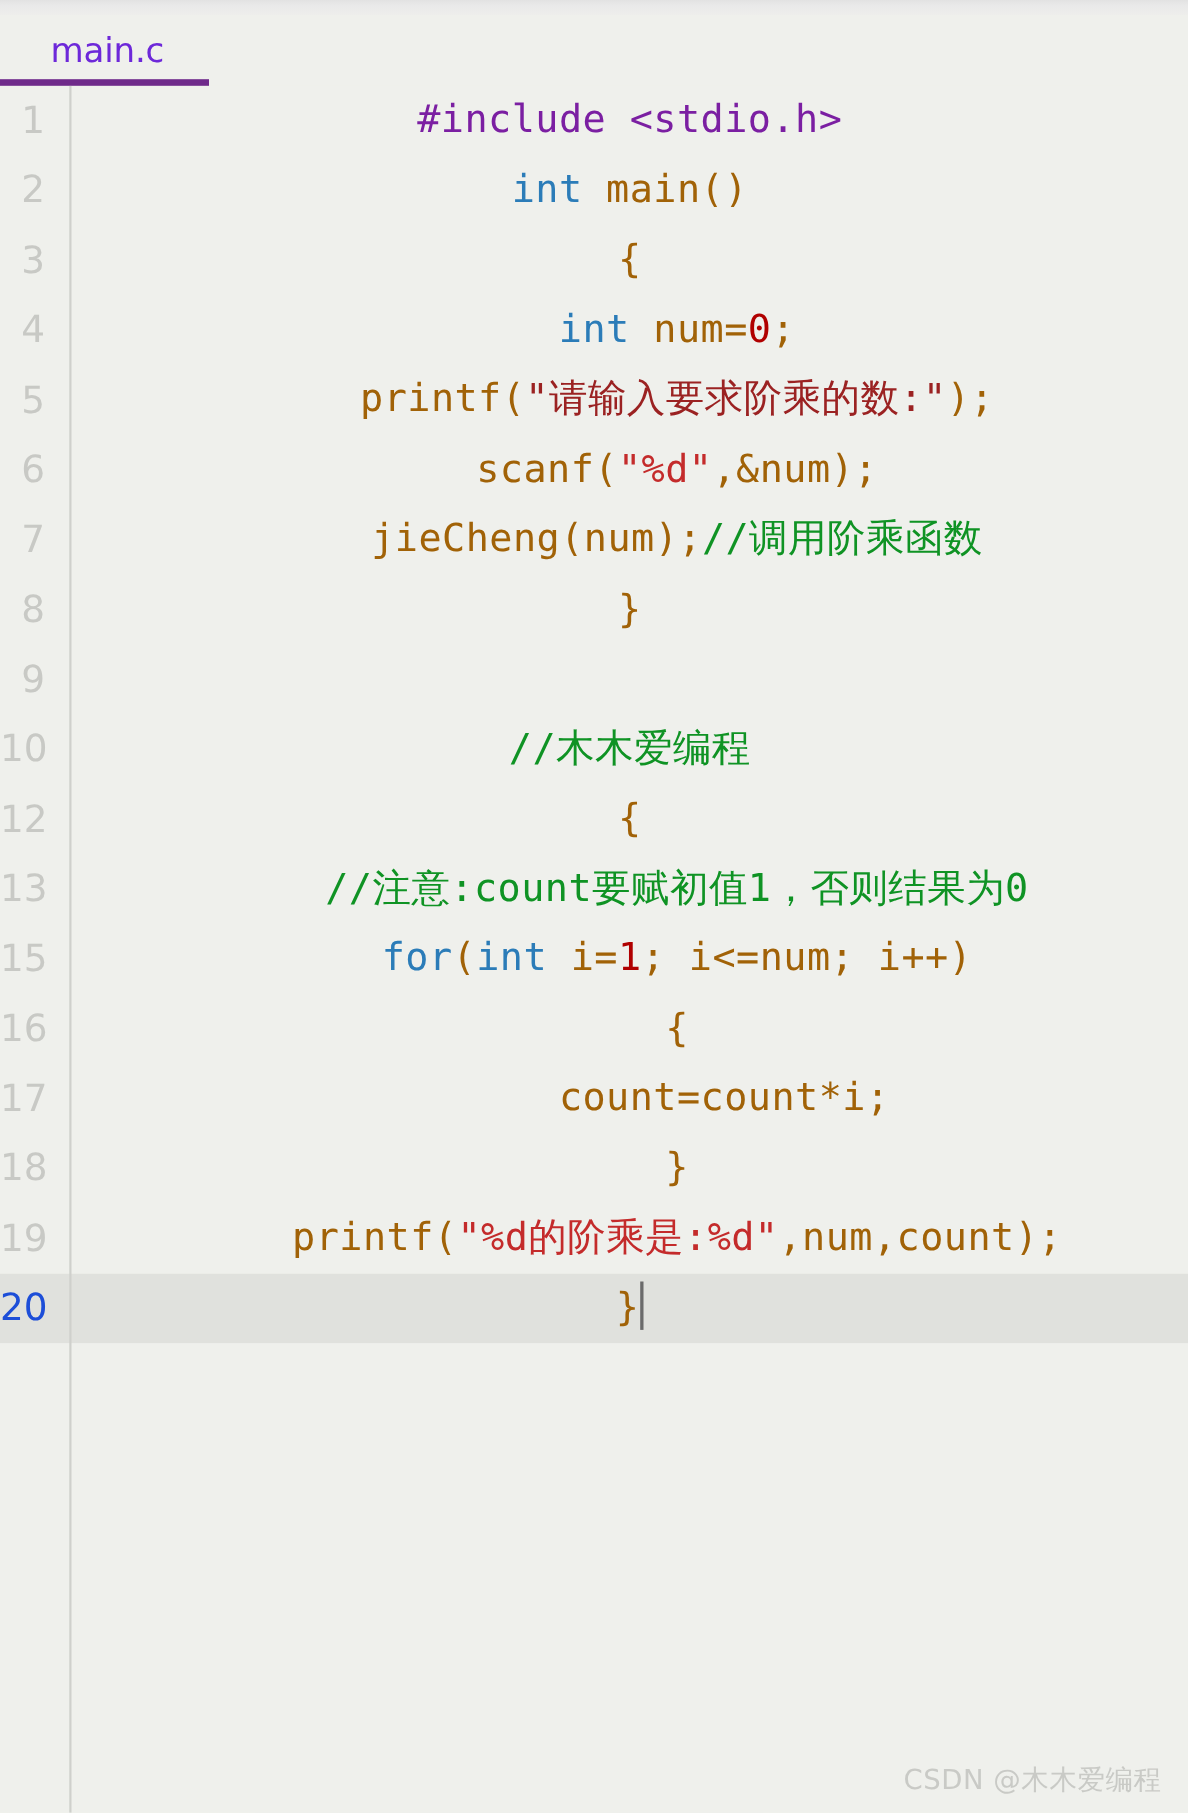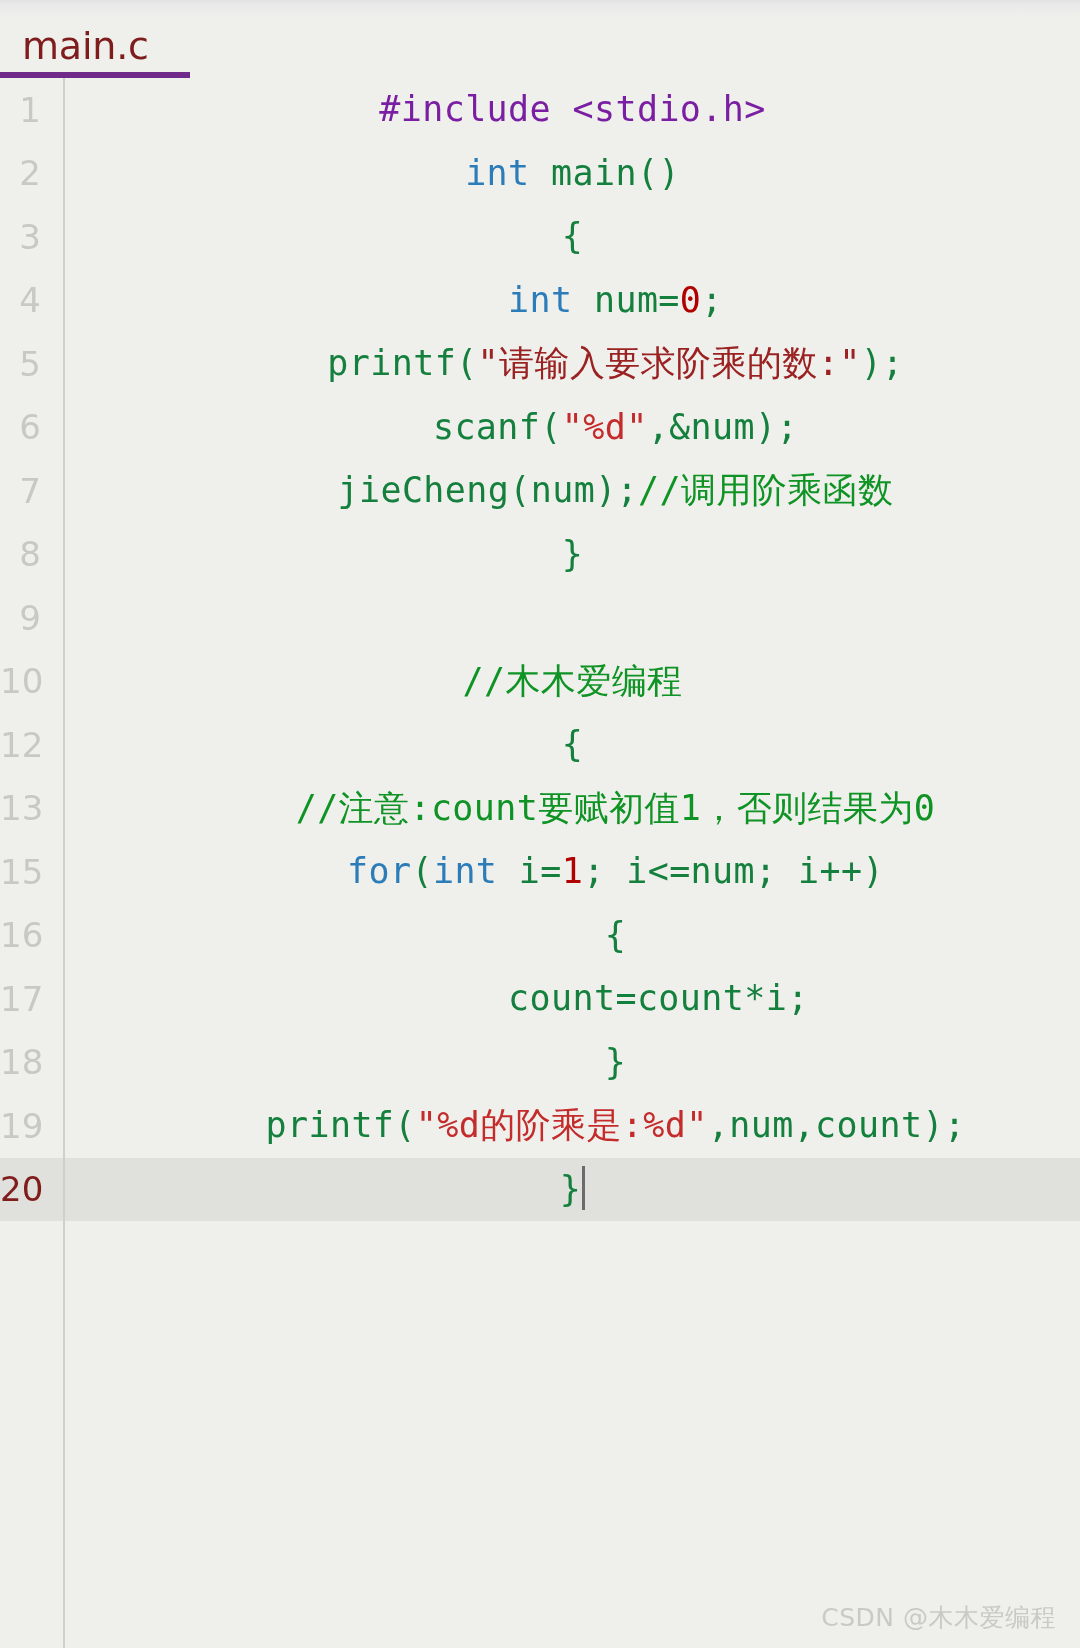--- a/index.html
+++ b/index.html
@@ -42,24 +42,24 @@
   #tab-main-c {
     position: absolute;
     left: 0; top: 0;
     width: 190px;
     height: 64px;
     display: flex;
     align-items: center;
     cursor: default;
   }
   #tab-main-c .tab-label {
-    margin-left: 22px;
+    margin-left: 46px;
     font-family: "DejaVu Sans", "Liberation Sans", sans-serif;
-    font-size: 38px;
-    color: #7f1d1d;
+    font-size: 31px;
+    color: #6d28d9;
     letter-spacing: -0.2px;
   }
   #tab-underline {
     position: absolute;
     left: 0;
     top: 58px;
     width: 190px;
     height: 7px;
     background: #6f2a8a;
   }
@@ -99,42 +99,42 @@
     width: 52px;
     flex: 0 0 52px;
     text-align: right;
     padding-right: 11px;
     box-sizing: border-box;
     font-family: "DejaVu Sans", "Liberation Sans", sans-serif;
     font-size: 34px;
     color: #c8c9c5;
     user-select: none;
   }
-  .active-line .line-number { color: #7f1d1d; }
+  .active-line .line-number { color: #1d4ed8; }
 
   .line-content {
     flex: 1 1 auto;
     padding-left: 13px;
     font-family: "DejaVu Sans Mono", "Liberation Mono", monospace;
     font-size: 35px;
     line-height: 63.5px;
     color: #1a1a1a;
     letter-spacing: 0.4px;
     white-space: pre;
     text-align: center;
   }
 
   
   .tok-pre   { color: #7b1fa2; }
   .tok-kw    { color: #2b7cb8; }
   .tok-num   { color: #b00000; }
   .tok-str   { color: #9b2222; }
   .tok-str2  { color: #c42b2b; }
   .tok-cmt   { color: #0f9324; }
-  .tok-plain { color: #15803d; }
+  .tok-plain { color: #a16207; }
 
   .caret {
     display: inline-block;
     width: 3px;
     height: 44px;
     background: #6b6b6b;
     vertical-align: -9px;
     margin-left: 1px;
   }
 

